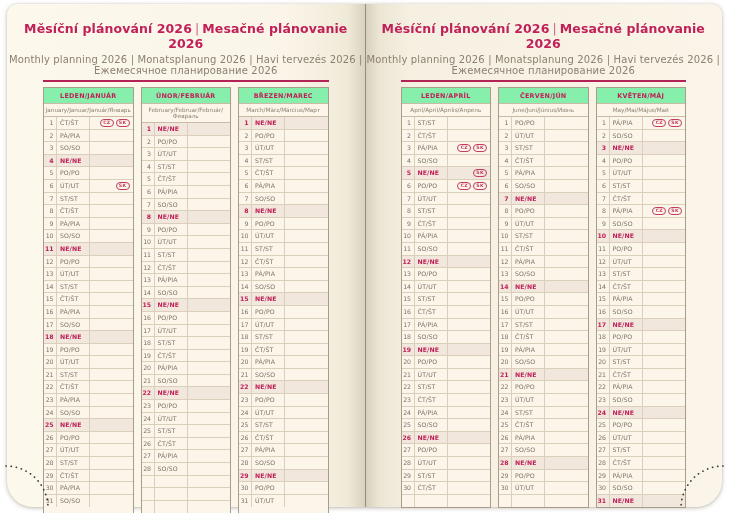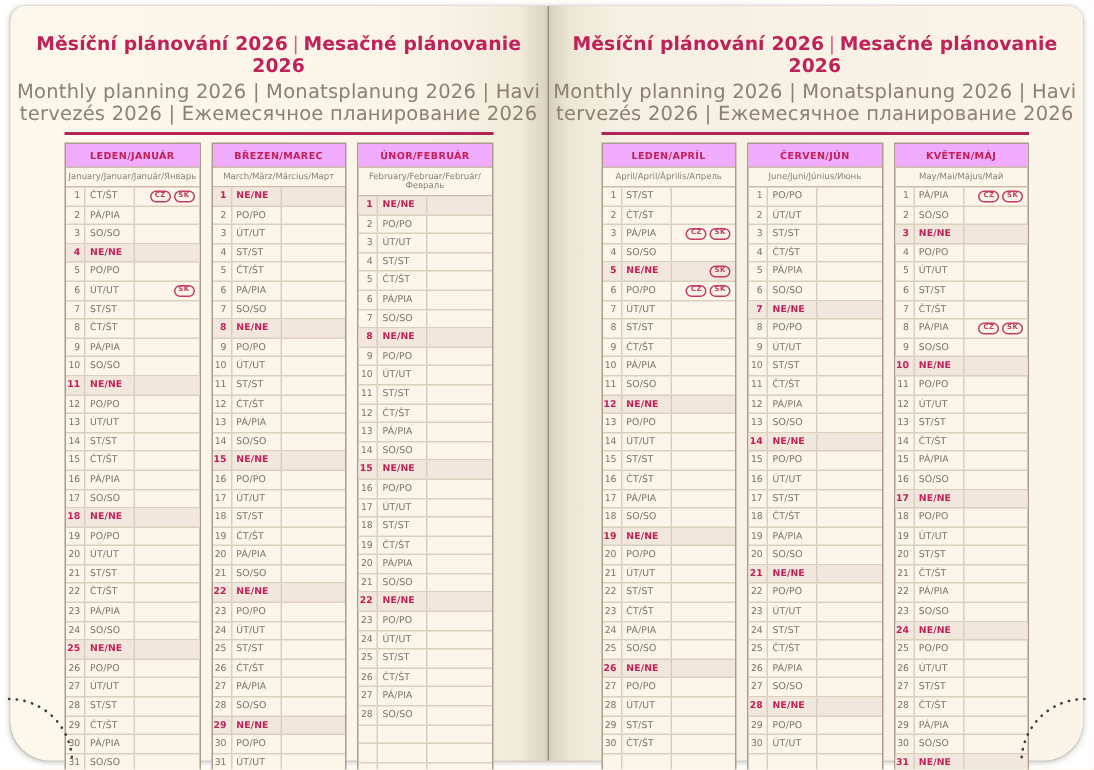--- a/index.html
+++ b/index.html
@@ -20,26 +20,26 @@
   }
   .page.right{
     background:linear-gradient(90deg,#d5cebb 0%,#ece6d4 4%,#f5f0e1 13%,#faf5e8 100%);
     border-radius:0 10px 26px 0;
   }
   .spine-line{position:absolute;left:50%;top:0;width:1px;height:100%;
     background:rgba(95,90,75,.55);}
   .page-header{text-align:center;padding-top:17px;}
   .title{font-size:12.5px;font-weight:bold;color:#c02158;letter-spacing:.1px;}
   .title .sep{font-weight:normal;color:#d0618d;padding:0 3px;}
-  .subtitle{font-size:13px;color:#8c8071;margin-top:3px;letter-spacing:.15px;}
+  .subtitle{font-size:10px;color:#8c8071;margin-top:3px;letter-spacing:.15px;}
   .header-rule{height:2px;background:#b32355;margin:4px 36px 0;}
   .months{display:flex;gap:7px;margin:5px 36px 0;}
   .month{flex:1;border:1px solid #ab9c8a;background:#fbf6e9;box-sizing:border-box;}
   .month-name{font-size:6.4px;font-weight:bold;color:#bf2158;text-align:center;
-    padding:4px 0 3px;background:#f0abfc;border-bottom:1px solid #c9bba7;letter-spacing:.25px;}
+    padding:4px 0 3px;background:#86efac;border-bottom:1px solid #c9bba7;letter-spacing:.25px;}
   .month-langs{font-size:5.7px;color:#8c8071;text-align:center;padding:3px 0;
     border-bottom:1px solid #c9bba7;}
   .drow{display:flex;height:12.6px;line-height:12.5px;border-bottom:1px solid #dacfbb;
     font-size:6.2px;color:#7c7265;box-sizing:border-box;}
   .drow:last-child{border-bottom:none;}
   .dnum{width:13px;text-align:right;padding-right:2.5px;border-right:1px solid #dacfbb;box-sizing:border-box;}
   .dlab{width:33px;padding-left:3px;border-right:1px solid #dacfbb;box-sizing:border-box;letter-spacing:.1px;}
   .dnote{flex:1;display:flex;align-items:center;justify-content:flex-end;padding-right:3px;gap:2px;}
   .drow.sunday{background:#f2e7dc;color:#bf2158;font-weight:bold;}
   .badge{border:1px solid #c43b63;color:#c43b63;border-radius:5px;font-size:4.6px;
@@ -219,20 +219,179 @@
             <span class="dlab">PÁ/PIA</span>
             <span class="dnote"></span>
           </div>
           <div class="drow">
             <span class="dnum">31</span>
             <span class="dlab">SO/SO</span>
             <span class="dnote"></span>
           </div>
         </div>
         <div class="month">
+          <div class="month-name">ÚNOR/FEBRUÁR</div>
+          <div class="month-langs">February/Februar/Február/Февраль</div>
+          <div class="drow sunday">
+            <span class="dnum">1</span>
+            <span class="dlab">NE/NE</span>
+            <span class="dnote"></span>
+          </div>
+          <div class="drow">
+            <span class="dnum">2</span>
+            <span class="dlab">PO/PO</span>
+            <span class="dnote"></span>
+          </div>
+          <div class="drow">
+            <span class="dnum">3</span>
+            <span class="dlab">ÚT/UT</span>
+            <span class="dnote"></span>
+          </div>
+          <div class="drow">
+            <span class="dnum">4</span>
+            <span class="dlab">ST/ST</span>
+            <span class="dnote"></span>
+          </div>
+          <div class="drow">
+            <span class="dnum">5</span>
+            <span class="dlab">ČT/ŠT</span>
+            <span class="dnote"></span>
+          </div>
+          <div class="drow">
+            <span class="dnum">6</span>
+            <span class="dlab">PÁ/PIA</span>
+            <span class="dnote"></span>
+          </div>
+          <div class="drow">
+            <span class="dnum">7</span>
+            <span class="dlab">SO/SO</span>
+            <span class="dnote"></span>
+          </div>
+          <div class="drow sunday">
+            <span class="dnum">8</span>
+            <span class="dlab">NE/NE</span>
+            <span class="dnote"></span>
+          </div>
+          <div class="drow">
+            <span class="dnum">9</span>
+            <span class="dlab">PO/PO</span>
+            <span class="dnote"></span>
+          </div>
+          <div class="drow">
+            <span class="dnum">10</span>
+            <span class="dlab">ÚT/UT</span>
+            <span class="dnote"></span>
+          </div>
+          <div class="drow">
+            <span class="dnum">11</span>
+            <span class="dlab">ST/ST</span>
+            <span class="dnote"></span>
+          </div>
+          <div class="drow">
+            <span class="dnum">12</span>
+            <span class="dlab">ČT/ŠT</span>
+            <span class="dnote"></span>
+          </div>
+          <div class="drow">
+            <span class="dnum">13</span>
+            <span class="dlab">PÁ/PIA</span>
+            <span class="dnote"></span>
+          </div>
+          <div class="drow">
+            <span class="dnum">14</span>
+            <span class="dlab">SO/SO</span>
+            <span class="dnote"></span>
+          </div>
+          <div class="drow sunday">
+            <span class="dnum">15</span>
+            <span class="dlab">NE/NE</span>
+            <span class="dnote"></span>
+          </div>
+          <div class="drow">
+            <span class="dnum">16</span>
+            <span class="dlab">PO/PO</span>
+            <span class="dnote"></span>
+          </div>
+          <div class="drow">
+            <span class="dnum">17</span>
+            <span class="dlab">ÚT/UT</span>
+            <span class="dnote"></span>
+          </div>
+          <div class="drow">
+            <span class="dnum">18</span>
+            <span class="dlab">ST/ST</span>
+            <span class="dnote"></span>
+          </div>
+          <div class="drow">
+            <span class="dnum">19</span>
+            <span class="dlab">ČT/ŠT</span>
+            <span class="dnote"></span>
+          </div>
+          <div class="drow">
+            <span class="dnum">20</span>
+            <span class="dlab">PÁ/PIA</span>
+            <span class="dnote"></span>
+          </div>
+          <div class="drow">
+            <span class="dnum">21</span>
+            <span class="dlab">SO/SO</span>
+            <span class="dnote"></span>
+          </div>
+          <div class="drow sunday">
+            <span class="dnum">22</span>
+            <span class="dlab">NE/NE</span>
+            <span class="dnote"></span>
+          </div>
+          <div class="drow">
+            <span class="dnum">23</span>
+            <span class="dlab">PO/PO</span>
+            <span class="dnote"></span>
+          </div>
+          <div class="drow">
+            <span class="dnum">24</span>
+            <span class="dlab">ÚT/UT</span>
+            <span class="dnote"></span>
+          </div>
+          <div class="drow">
+            <span class="dnum">25</span>
+            <span class="dlab">ST/ST</span>
+            <span class="dnote"></span>
+          </div>
+          <div class="drow">
+            <span class="dnum">26</span>
+            <span class="dlab">ČT/ŠT</span>
+            <span class="dnote"></span>
+          </div>
+          <div class="drow">
+            <span class="dnum">27</span>
+            <span class="dlab">PÁ/PIA</span>
+            <span class="dnote"></span>
+          </div>
+          <div class="drow">
+            <span class="dnum">28</span>
+            <span class="dlab">SO/SO</span>
+            <span class="dnote"></span>
+          </div>
+          <div class="drow">
+            <span class="dnum"></span>
+            <span class="dlab"></span>
+            <span class="dnote"></span>
+          </div>
+          <div class="drow">
+            <span class="dnum"></span>
+            <span class="dlab"></span>
+            <span class="dnote"></span>
+          </div>
+          <div class="drow">
+            <span class="dnum"></span>
+            <span class="dlab"></span>
+            <span class="dnote"></span>
+          </div>
+        </div>
+        <div class="month">
           <div class="month-name">BŘEZEN/MAREC</div>
           <div class="month-langs">March/März/Március/Март</div>
           <div class="drow sunday">
             <span class="dnum">1</span>
             <span class="dlab">NE/NE</span>
             <span class="dnote"></span>
           </div>
           <div class="drow">
             <span class="dnum">2</span>
             <span class="dlab">PO/PO</span>
@@ -374,179 +533,20 @@
             <span class="dnote"></span>
           </div>
           <div class="drow">
             <span class="dnum">30</span>
             <span class="dlab">PO/PO</span>
             <span class="dnote"></span>
           </div>
           <div class="drow">
             <span class="dnum">31</span>
             <span class="dlab">ÚT/UT</span>
-            <span class="dnote"></span>
-          </div>
-        </div>
-        <div class="month">
-          <div class="month-name">ÚNOR/FEBRUÁR</div>
-          <div class="month-langs">February/Februar/Február/Февраль</div>
-          <div class="drow sunday">
-            <span class="dnum">1</span>
-            <span class="dlab">NE/NE</span>
-            <span class="dnote"></span>
-          </div>
-          <div class="drow">
-            <span class="dnum">2</span>
-            <span class="dlab">PO/PO</span>
-            <span class="dnote"></span>
-          </div>
-          <div class="drow">
-            <span class="dnum">3</span>
-            <span class="dlab">ÚT/UT</span>
-            <span class="dnote"></span>
-          </div>
-          <div class="drow">
-            <span class="dnum">4</span>
-            <span class="dlab">ST/ST</span>
-            <span class="dnote"></span>
-          </div>
-          <div class="drow">
-            <span class="dnum">5</span>
-            <span class="dlab">ČT/ŠT</span>
-            <span class="dnote"></span>
-          </div>
-          <div class="drow">
-            <span class="dnum">6</span>
-            <span class="dlab">PÁ/PIA</span>
-            <span class="dnote"></span>
-          </div>
-          <div class="drow">
-            <span class="dnum">7</span>
-            <span class="dlab">SO/SO</span>
-            <span class="dnote"></span>
-          </div>
-          <div class="drow sunday">
-            <span class="dnum">8</span>
-            <span class="dlab">NE/NE</span>
-            <span class="dnote"></span>
-          </div>
-          <div class="drow">
-            <span class="dnum">9</span>
-            <span class="dlab">PO/PO</span>
-            <span class="dnote"></span>
-          </div>
-          <div class="drow">
-            <span class="dnum">10</span>
-            <span class="dlab">ÚT/UT</span>
-            <span class="dnote"></span>
-          </div>
-          <div class="drow">
-            <span class="dnum">11</span>
-            <span class="dlab">ST/ST</span>
-            <span class="dnote"></span>
-          </div>
-          <div class="drow">
-            <span class="dnum">12</span>
-            <span class="dlab">ČT/ŠT</span>
-            <span class="dnote"></span>
-          </div>
-          <div class="drow">
-            <span class="dnum">13</span>
-            <span class="dlab">PÁ/PIA</span>
-            <span class="dnote"></span>
-          </div>
-          <div class="drow">
-            <span class="dnum">14</span>
-            <span class="dlab">SO/SO</span>
-            <span class="dnote"></span>
-          </div>
-          <div class="drow sunday">
-            <span class="dnum">15</span>
-            <span class="dlab">NE/NE</span>
-            <span class="dnote"></span>
-          </div>
-          <div class="drow">
-            <span class="dnum">16</span>
-            <span class="dlab">PO/PO</span>
-            <span class="dnote"></span>
-          </div>
-          <div class="drow">
-            <span class="dnum">17</span>
-            <span class="dlab">ÚT/UT</span>
-            <span class="dnote"></span>
-          </div>
-          <div class="drow">
-            <span class="dnum">18</span>
-            <span class="dlab">ST/ST</span>
-            <span class="dnote"></span>
-          </div>
-          <div class="drow">
-            <span class="dnum">19</span>
-            <span class="dlab">ČT/ŠT</span>
-            <span class="dnote"></span>
-          </div>
-          <div class="drow">
-            <span class="dnum">20</span>
-            <span class="dlab">PÁ/PIA</span>
-            <span class="dnote"></span>
-          </div>
-          <div class="drow">
-            <span class="dnum">21</span>
-            <span class="dlab">SO/SO</span>
-            <span class="dnote"></span>
-          </div>
-          <div class="drow sunday">
-            <span class="dnum">22</span>
-            <span class="dlab">NE/NE</span>
-            <span class="dnote"></span>
-          </div>
-          <div class="drow">
-            <span class="dnum">23</span>
-            <span class="dlab">PO/PO</span>
-            <span class="dnote"></span>
-          </div>
-          <div class="drow">
-            <span class="dnum">24</span>
-            <span class="dlab">ÚT/UT</span>
-            <span class="dnote"></span>
-          </div>
-          <div class="drow">
-            <span class="dnum">25</span>
-            <span class="dlab">ST/ST</span>
-            <span class="dnote"></span>
-          </div>
-          <div class="drow">
-            <span class="dnum">26</span>
-            <span class="dlab">ČT/ŠT</span>
-            <span class="dnote"></span>
-          </div>
-          <div class="drow">
-            <span class="dnum">27</span>
-            <span class="dlab">PÁ/PIA</span>
-            <span class="dnote"></span>
-          </div>
-          <div class="drow">
-            <span class="dnum">28</span>
-            <span class="dlab">SO/SO</span>
-            <span class="dnote"></span>
-          </div>
-          <div class="drow">
-            <span class="dnum"></span>
-            <span class="dlab"></span>
-            <span class="dnote"></span>
-          </div>
-          <div class="drow">
-            <span class="dnum"></span>
-            <span class="dlab"></span>
-            <span class="dnote"></span>
-          </div>
-          <div class="drow">
-            <span class="dnum"></span>
-            <span class="dlab"></span>
             <span class="dnote"></span>
           </div>
         </div>
       </div>
 
   </div>
 
   <div class="page right">
     <div class="page-header">
       <div class="title"><span>Měsíční plánování 2026</span><span class="sep">|</span><span>Mesačné plánovanie 2026</span></div>

